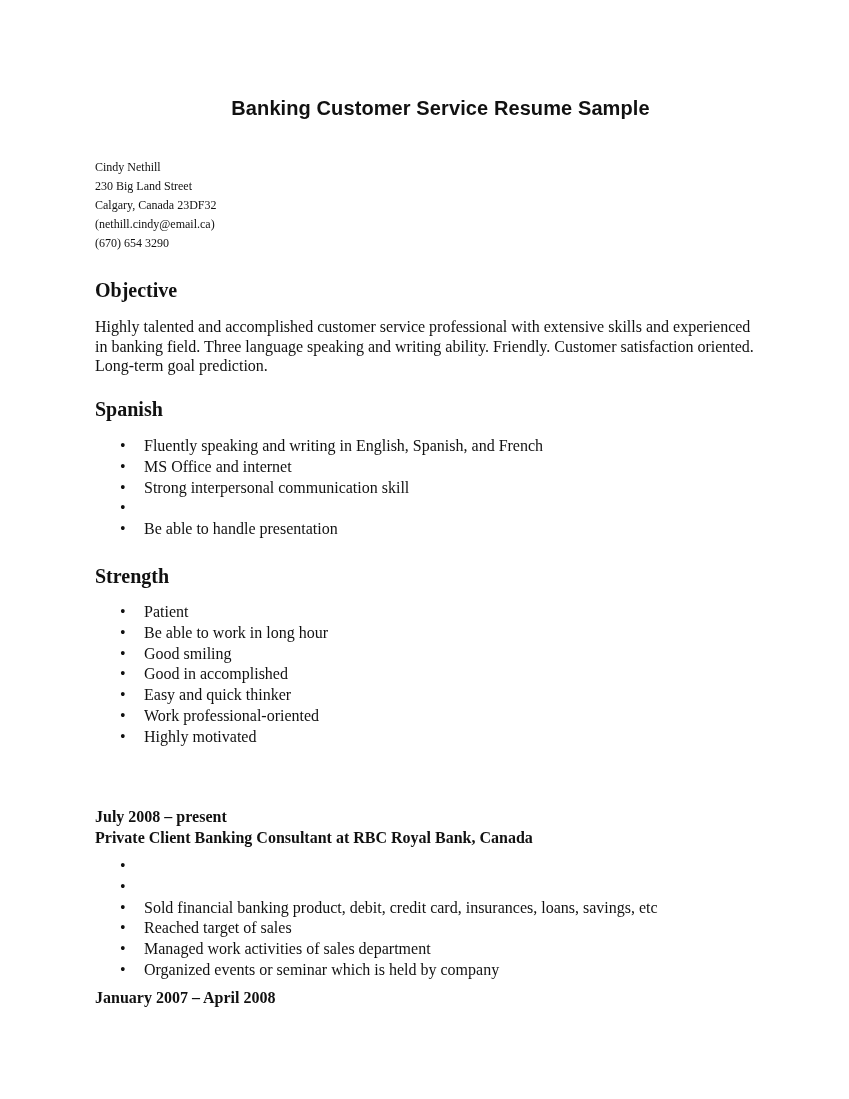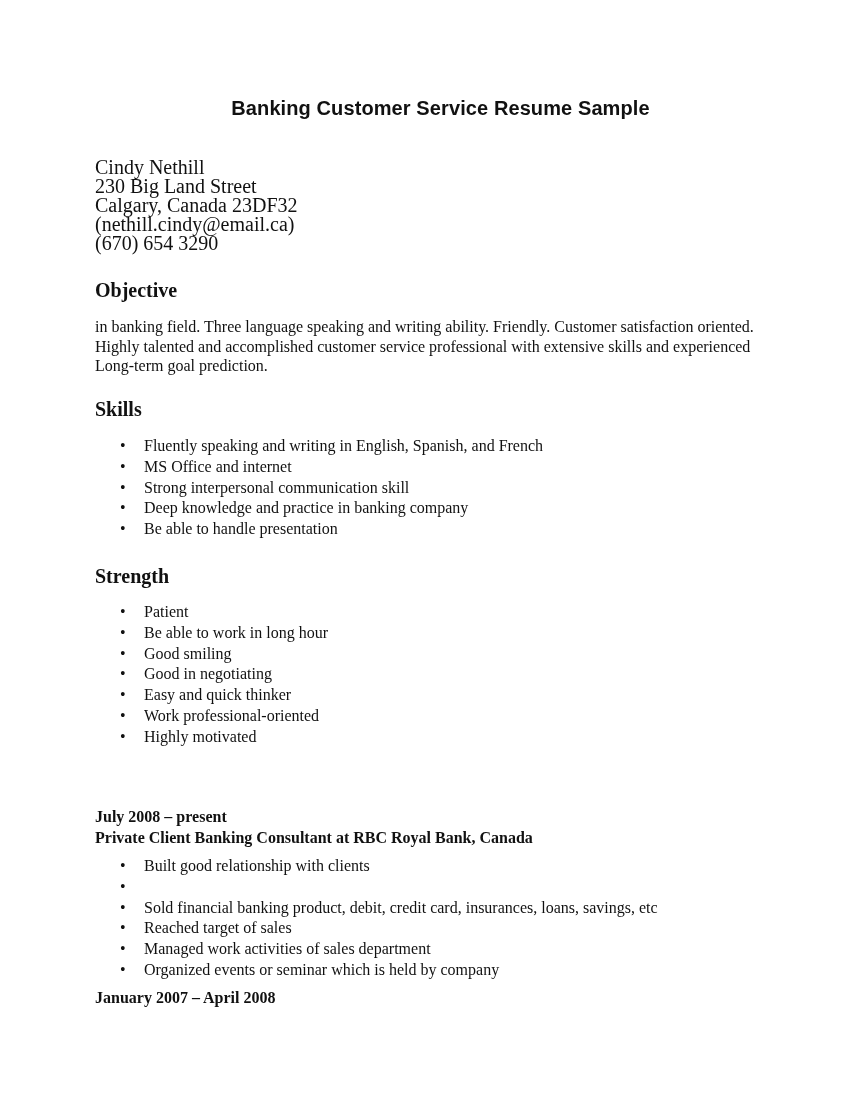--- a/index.html
+++ b/index.html
@@ -3,21 +3,21 @@
 <meta charset="utf-8">
 <style>
   html, body { margin: 0; padding: 0; background: #ffffff; }
   body { width: 849px; height: 1099px; position: relative; overflow: hidden; color: #111; }
   .page { position: absolute; left: 16px; top: 0; width: 849px; height: 1099px; }
   .title {
     position: absolute; left: 0; width: 849px; top: 97px; text-align: center;
     font-family: "Liberation Sans", sans-serif; font-weight: bold; font-size: 20px; letter-spacing: 0.1px;
   }
   .serif { font-family: "Liberation Serif", serif; }
-  .contact { position: absolute; left: 79px; top: 158px; font-size: 20px; line-height: 19px; }
+  .contact { position: absolute; left: 79px; top: 158px; font-size: 12px; line-height: 19px; }
   .contact div { white-space: nowrap; }
   .h { position: absolute; left: 79px; font-family: "Liberation Serif", serif; font-weight: bold; font-size: 20px; }
   .para { position: absolute; left: 79px; font-family: "Liberation Serif", serif; font-size: 16px; line-height: 19.5px; width: 700px; }
   ul.bl { position: absolute; left: 104px; margin: 0; padding: 0; list-style: none; font-family: "Liberation Serif", serif; font-size: 16px; }
   ul.bl li { position: relative; padding-left: 24px; height: 20.8px; line-height: 20.8px; white-space: nowrap; }
   ul.bl li .b { position: absolute; left: 0; top: 0; width: 10px; }
   .sub { position: absolute; left: 79px; font-family: "Liberation Serif", serif; font-weight: bold; font-size: 16px; white-space: nowrap; }
 </style>
 </head>
 <body>
@@ -29,49 +29,49 @@
   <div class="contact serif">
     <div>Cindy Nethill</div>
     <div>230 Big Land Street</div>
     <div>Calgary, Canada 23DF32</div>
     <div>(nethill.cindy@email.ca)</div>
     <div>(670) 654 3290</div>
   </div>
 
   <div class="h" style="top:279px;">Objective</div>
   <div class="para" style="top:317px;">
+    <div style="white-space:nowrap;">Highly talented and accomplished customer service professional with extensive skills and experienced</div>
     <div style="white-space:nowrap;">in banking field. Three language speaking and writing ability. Friendly. Customer satisfaction oriented.</div>
-    <div style="white-space:nowrap;">Highly talented and accomplished customer service professional with extensive skills and experienced</div>
     <div style="white-space:nowrap;">Long-term goal prediction.</div>
   </div>
 
-  <div class="h" style="top:398px;">Skills</div>
+  <div class="h" style="top:398px;">Spanish</div>
   <ul class="bl" style="top:436px;">
     <li><span class="b">•</span><span>Fluently speaking and writing in English, Spanish, and French</span></li>
     <li><span class="b">•</span><span>MS Office and internet</span></li>
     <li><span class="b">•</span><span>Strong interpersonal communication skill</span></li>
-    <li><span class="b">•</span><span>Deep knowledge and practice in banking company</span></li>
+    <li><span class="b">•</span></li>
     <li><span class="b">•</span><span>Be able to handle presentation</span></li>
   </ul>
 
   <div class="h" style="top:565px;">Strength</div>
   <ul class="bl" style="top:602px;">
     <li><span class="b">•</span><span>Patient</span></li>
     <li><span class="b">•</span><span>Be able to work in long hour</span></li>
     <li><span class="b">•</span><span>Good smiling</span></li>
-    <li><span class="b">•</span><span>Good in negotiating</span></li>
+    <li><span class="b">•</span><span>Good in accomplished</span></li>
     <li><span class="b">•</span><span>Easy and quick thinker</span></li>
     <li><span class="b">•</span><span>Work professional-oriented</span></li>
     <li><span class="b">•</span><span>Highly motivated</span></li>
   </ul>
 
   <div class="sub" style="top:808px;">July 2008 – present</div>
   <div class="sub" style="top:829px;">Private Client Banking Consultant at RBC Royal Bank, Canada</div>
   <ul class="bl" style="top:856px;">
-    <li><span class="b">•</span><span>Built good relationship with clients</span></li>
+    <li><span class="b">•</span></li>
     <li><span class="b">•</span></li>
     <li><span class="b">•</span><span>Sold financial banking product, debit, credit card, insurances, loans, savings, etc</span></li>
     <li><span class="b">•</span><span>Reached target of sales</span></li>
     <li><span class="b">•</span><span>Managed work activities of sales department</span></li>
     <li><span class="b">•</span><span>Organized events or seminar which is held by company</span></li>
   </ul>
   <div class="sub" style="top:989px;">January 2007 – April 2008</div>
 
 </div>
 

